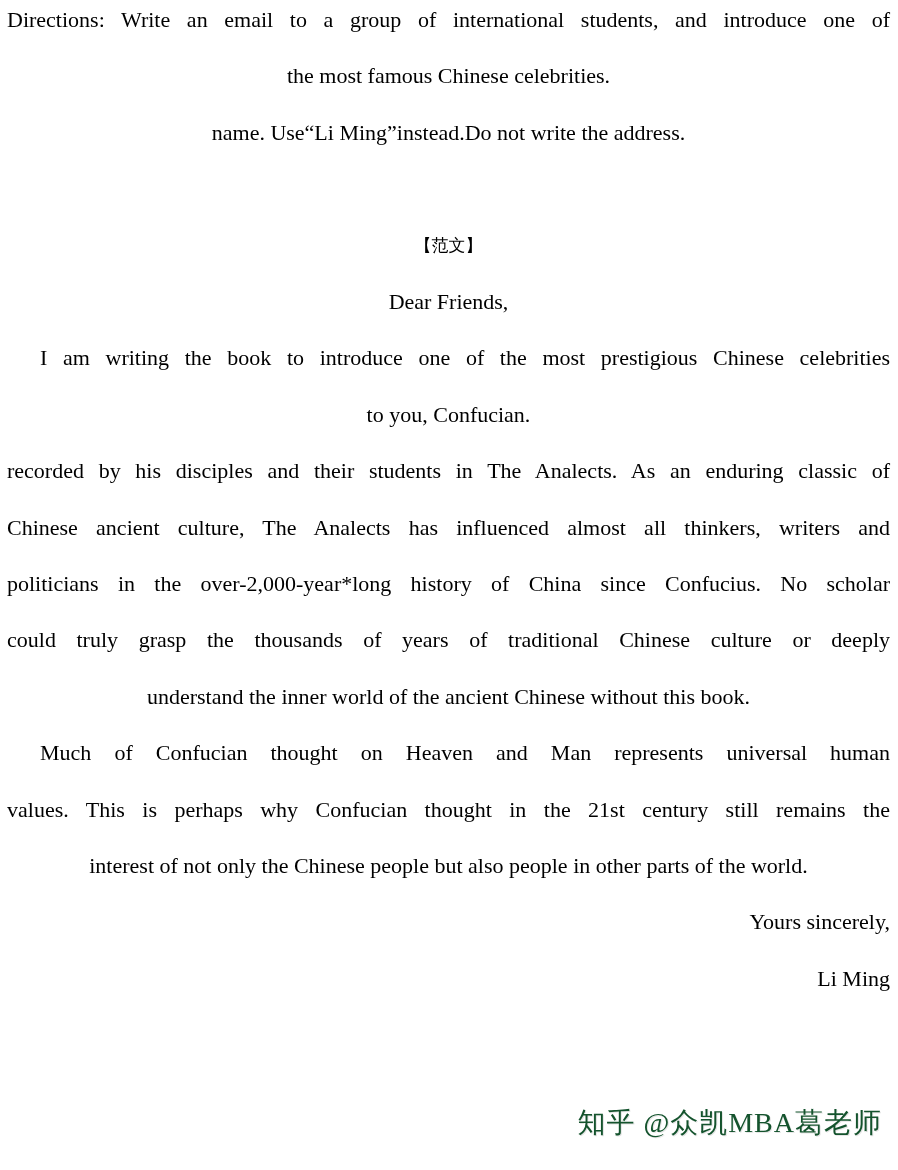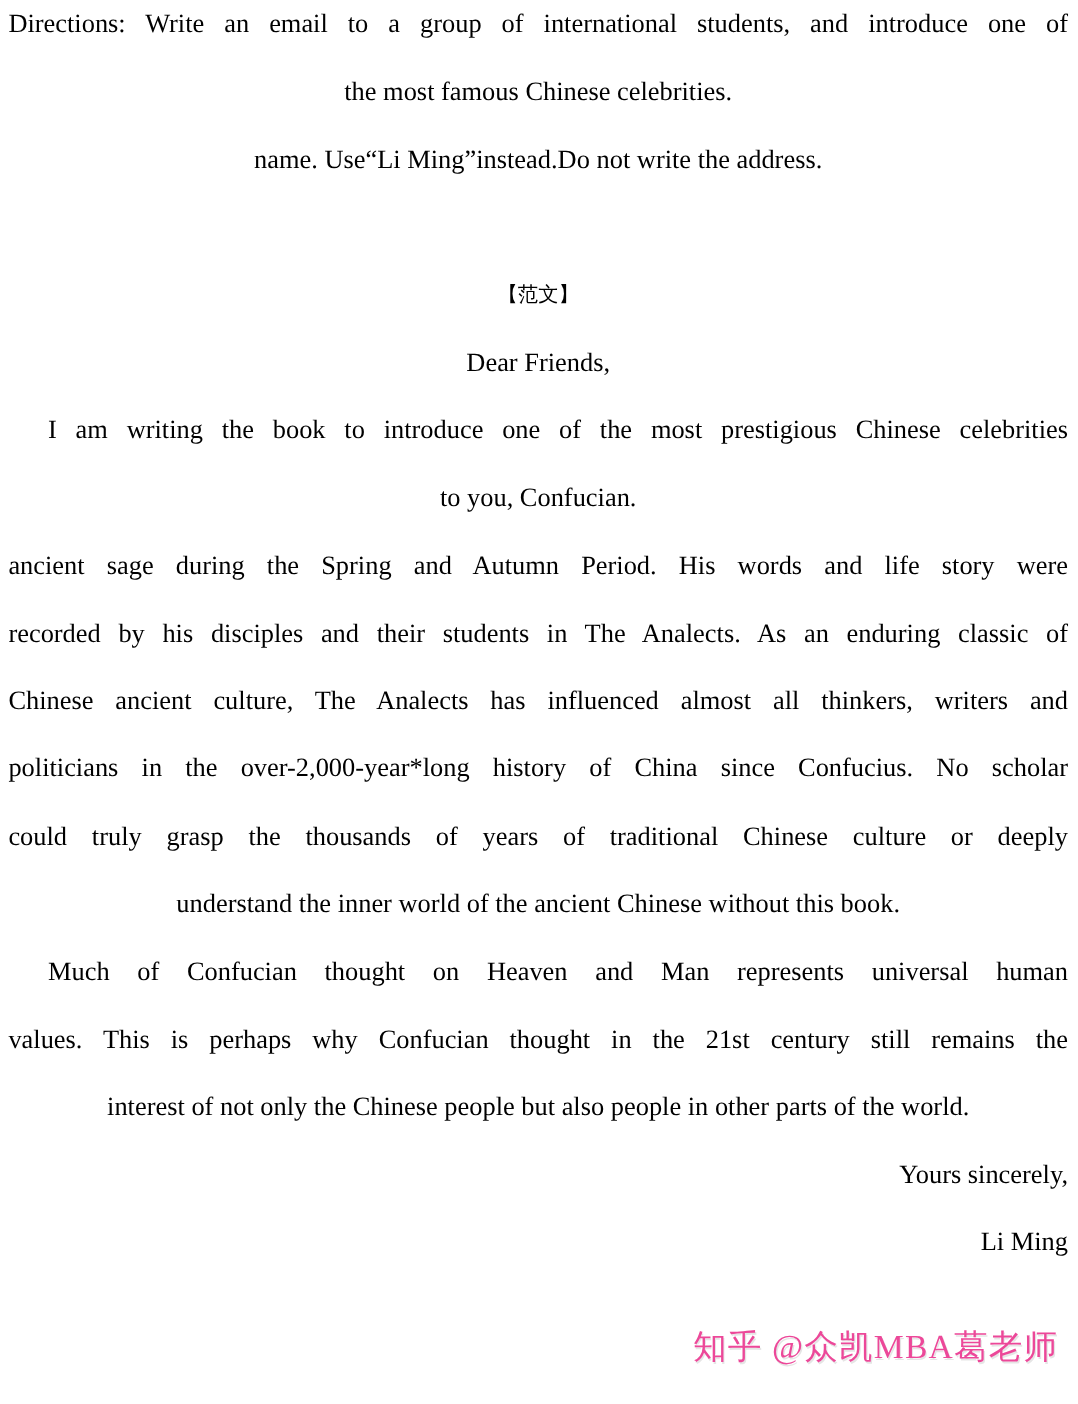--- a/index.html
+++ b/index.html
@@ -43,40 +43,39 @@
     height: 56.4px;
   }
   .line.heading {
     font-size: 17px;
   }
   .watermark {
     position: absolute;
     top: 1104px;
     right: 16px;
     font-size: 28px;
-    color: #ec4899;
+    color: #14532d;
     letter-spacing: 1px;
     text-shadow: -1px -1px 0 #ffffff, 1px 1px 0 rgba(150,150,150,0.25);
     font-family: "Liberation Serif", "DejaVu Serif", serif;
     white-space: nowrap;
   }
 </style>
 </head>
 <body>
 
 <div class="doc">
     <div class="line justify">Directions: Write an email to a group of international students, and introduce one of</div>
     <div class="line left">the most famous Chinese celebrities.</div>
     <div class="line left">name. Use“Li Ming”instead.Do not write the address.</div>
     <div class="line spacer"></div>
     <div class="line left heading">【范文】</div>
     <div class="line left">Dear Friends,</div>
     <div class="line justify indent">I am writing the book to introduce one of the most prestigious Chinese celebrities</div>
     <div class="line left">to you, Confucian.</div>
-    <div class="line justify">ancient sage during the Spring and Autumn Period. His words and life story were</div>
     <div class="line justify">recorded by his disciples and their students in The Analects. As an enduring classic of</div>
     <div class="line justify">Chinese ancient culture, The Analects has influenced almost all thinkers, writers and</div>
     <div class="line justify">politicians in the over-2,000-year*long history of China since Confucius. No scholar</div>
     <div class="line justify">could truly grasp the thousands of years of traditional Chinese culture or deeply</div>
     <div class="line left">understand the inner world of the ancient Chinese without this book.</div>
     <div class="line justify indent">Much of Confucian thought on Heaven and Man represents universal human</div>
     <div class="line justify">values. This is perhaps why Confucian thought in the 21st century still remains the</div>
     <div class="line left">interest of not only the Chinese people but also people in other parts of the world.</div>
     <div class="line right">Yours sincerely,</div>
     <div class="line right">Li Ming</div>

